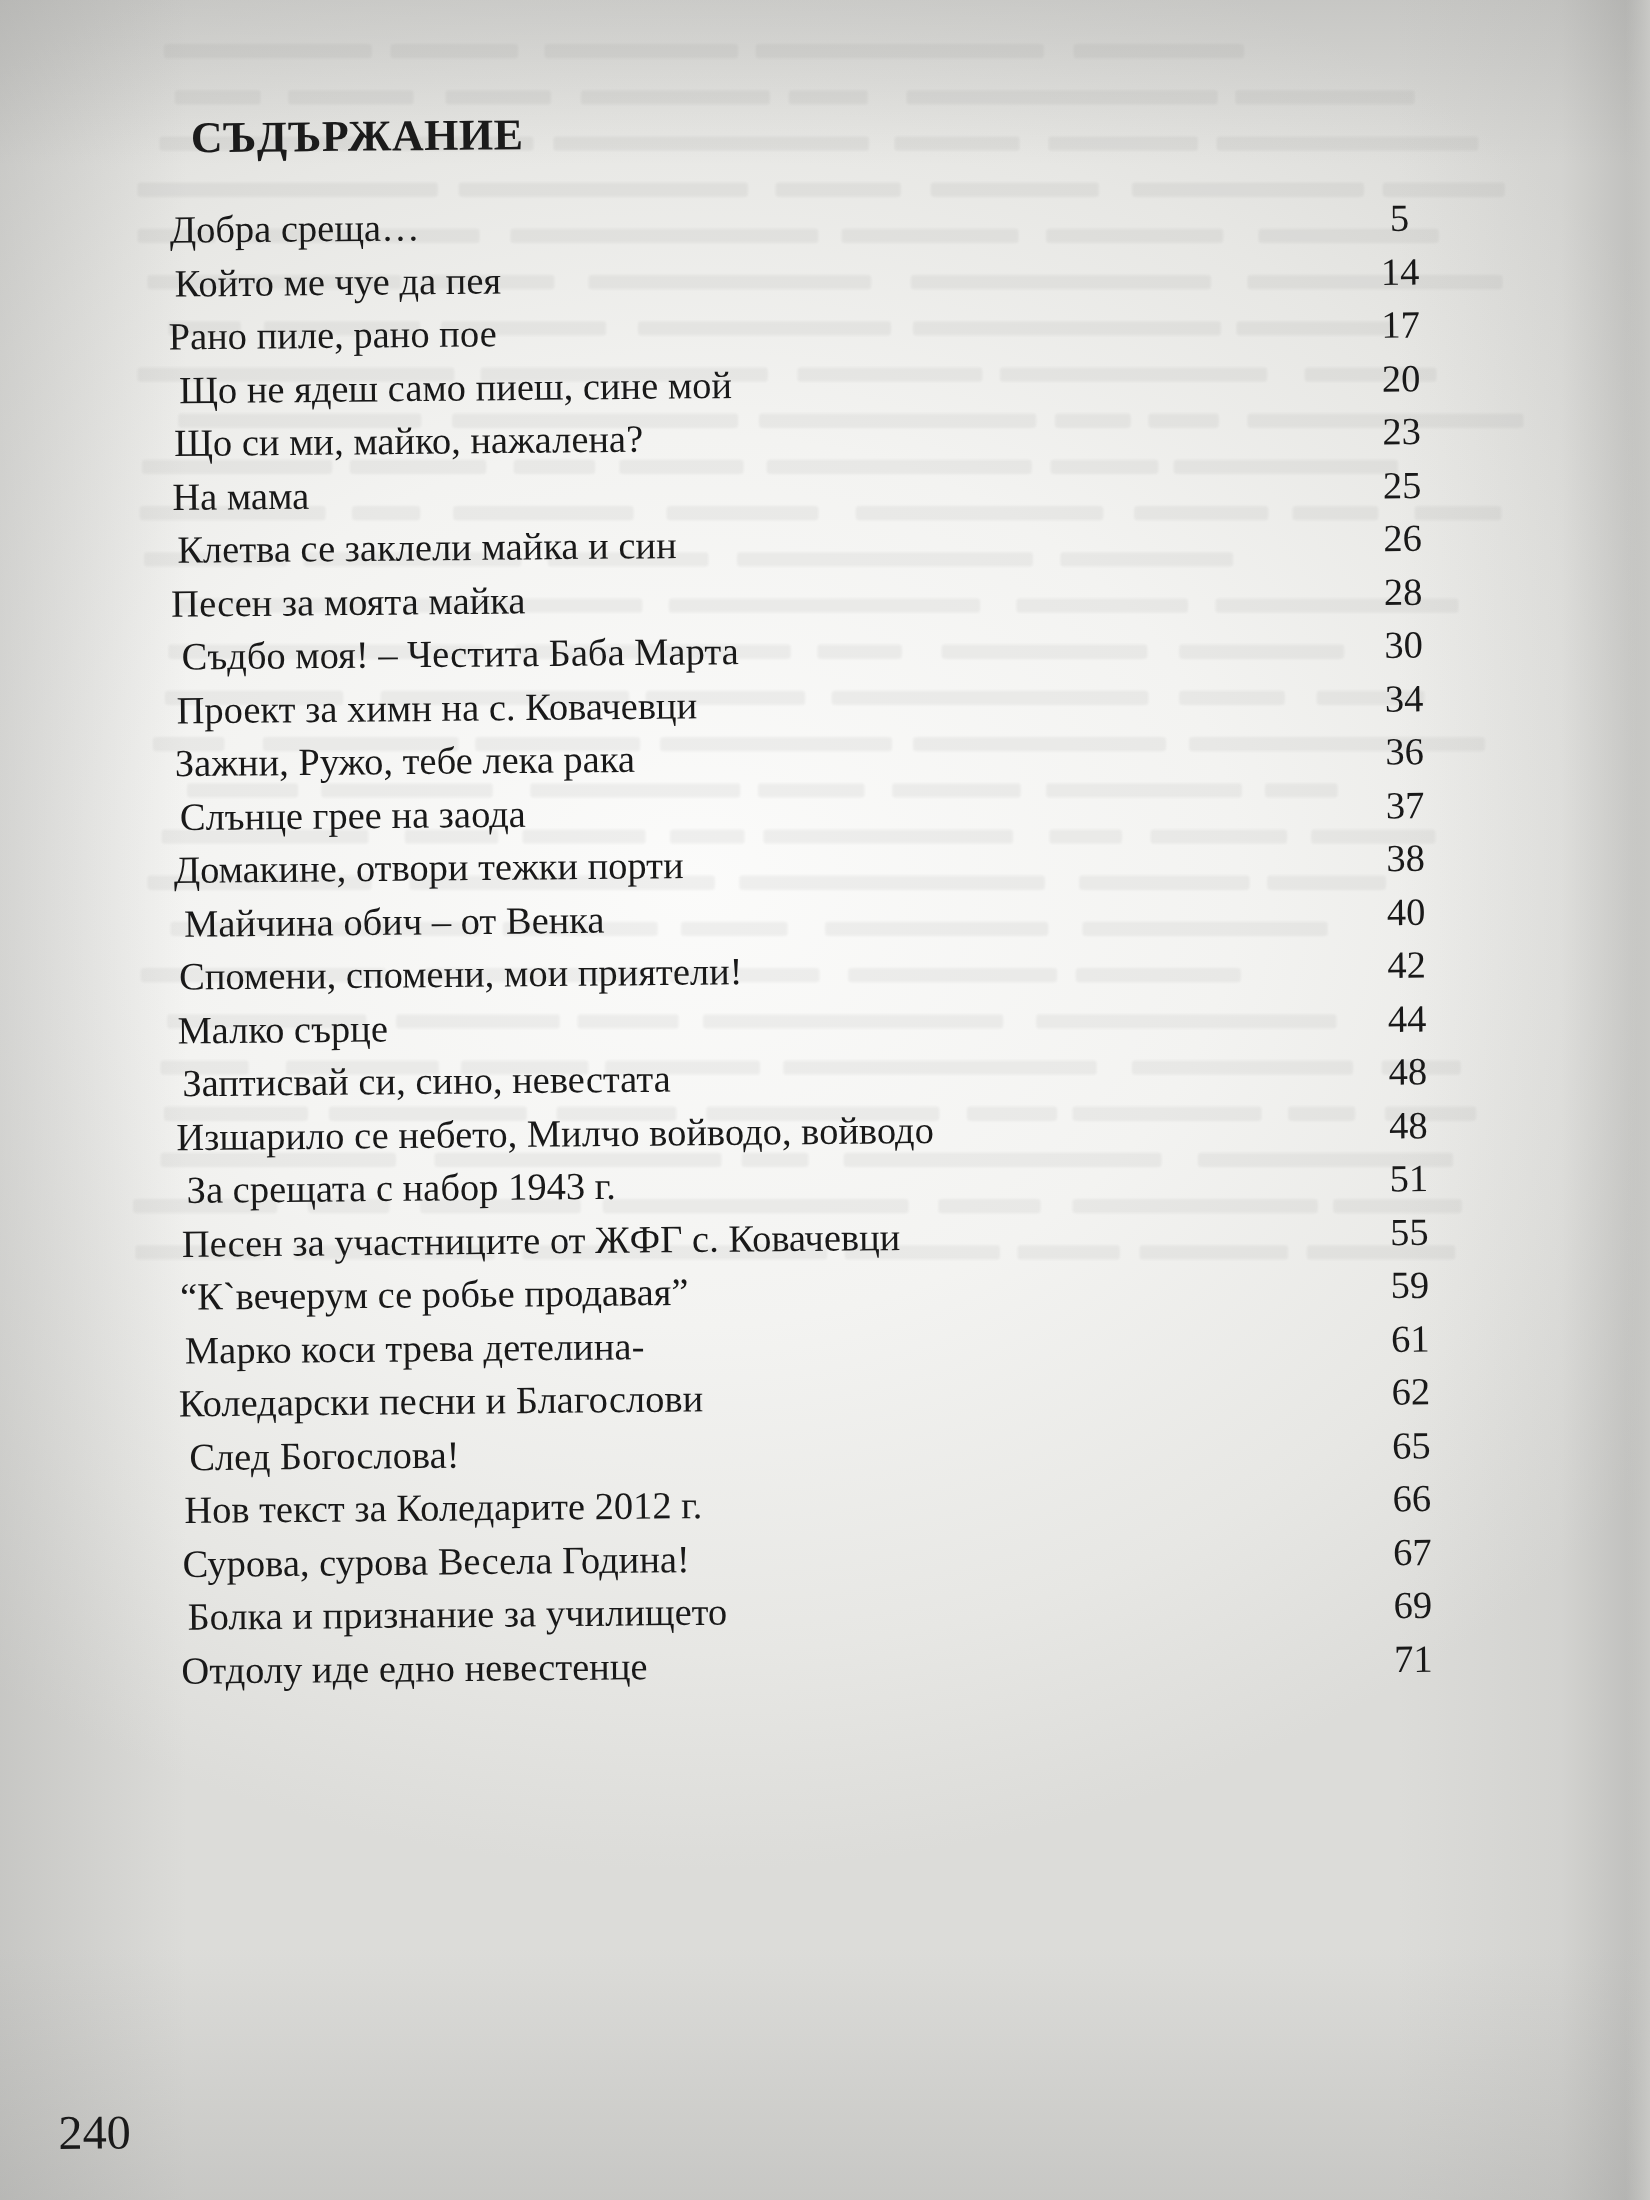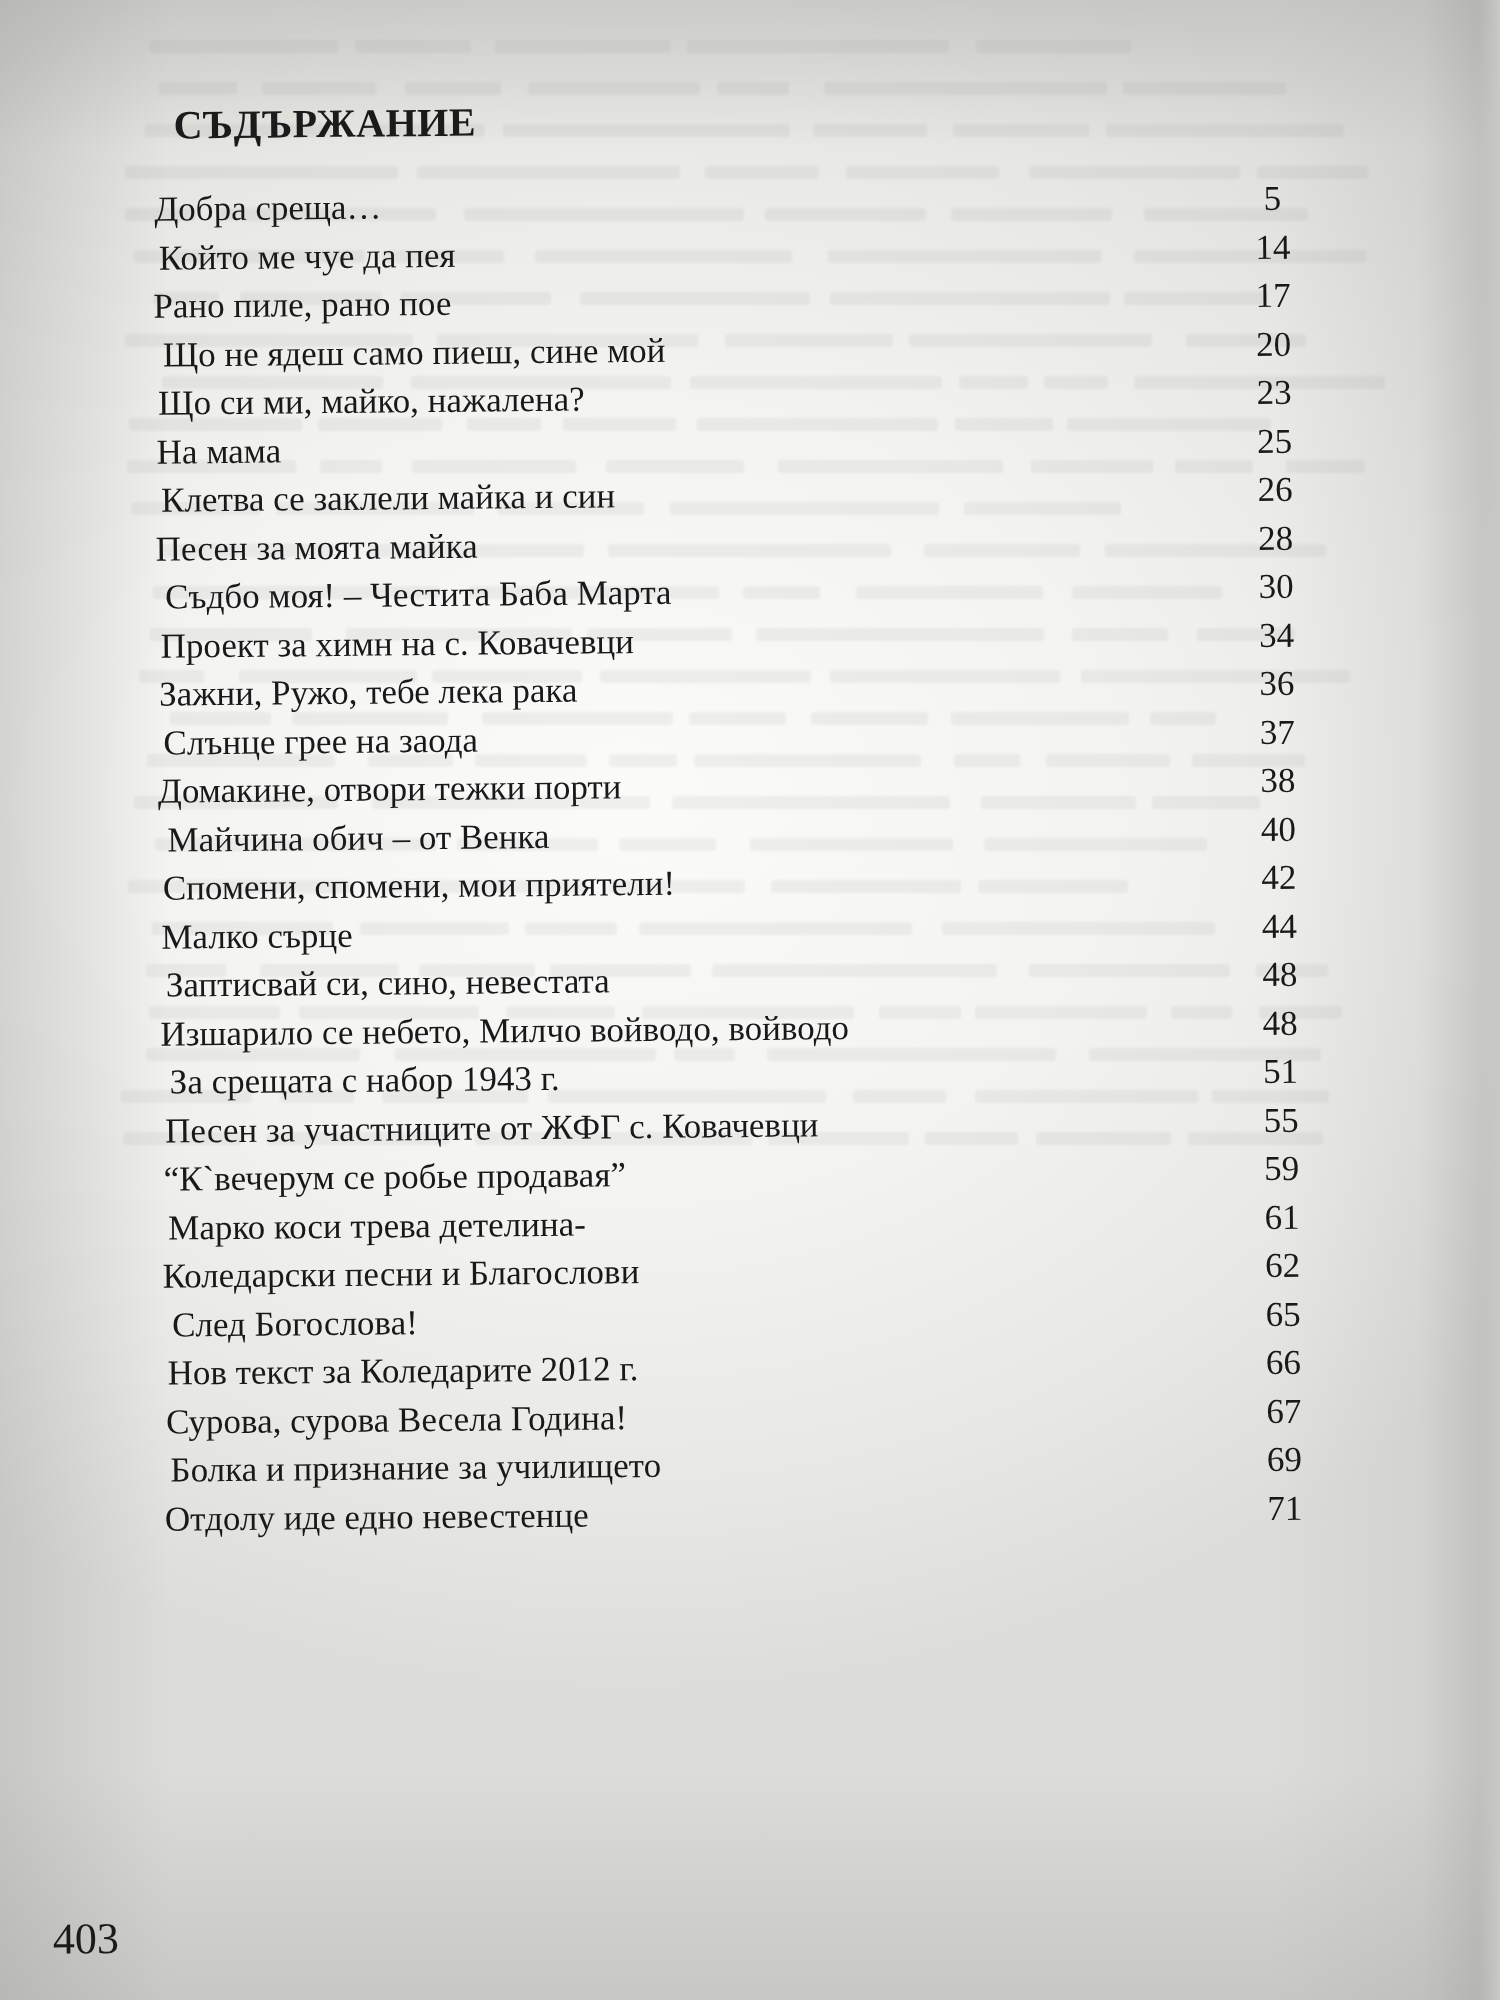--- a/index.html
+++ b/index.html
@@ -431,15 +431,15 @@
         <li class="toc-row j2">
           <span class="toc-label">Болка и признание за училището</span>
           <span class="toc-page">69</span>
         </li>
         <li class="toc-row j3">
           <span class="toc-label">Отдолу иде едно невестенце</span>
           <span class="toc-page">71</span>
         </li>
       </ul>
 
-    <div class="folio">403</div>
+    <div class="folio">240</div>
   </div>
 </div>
 
 </body></html>

